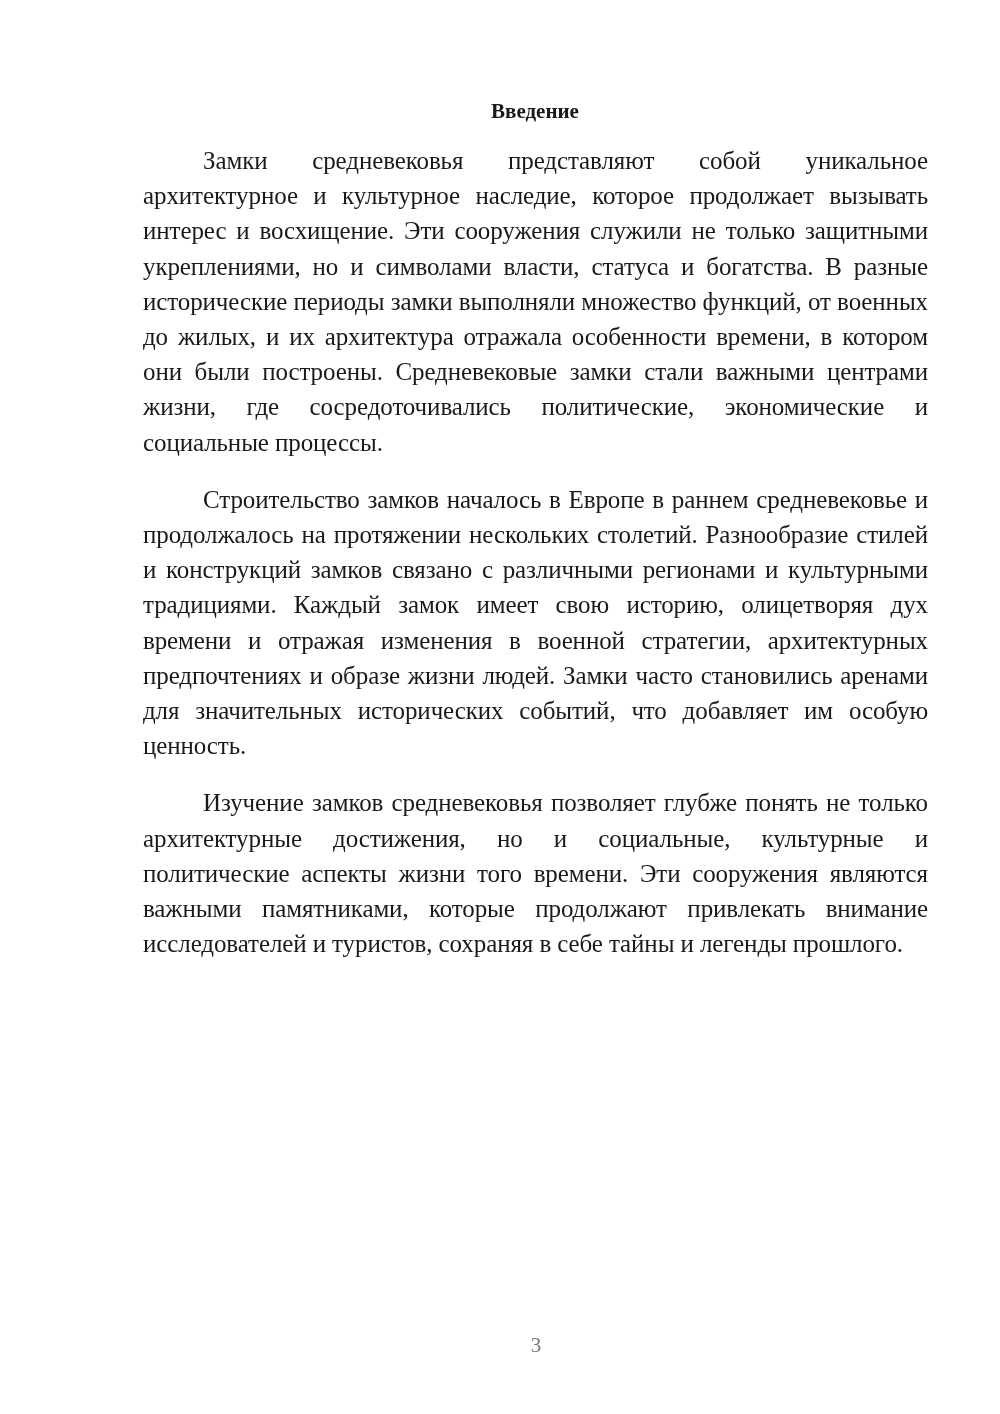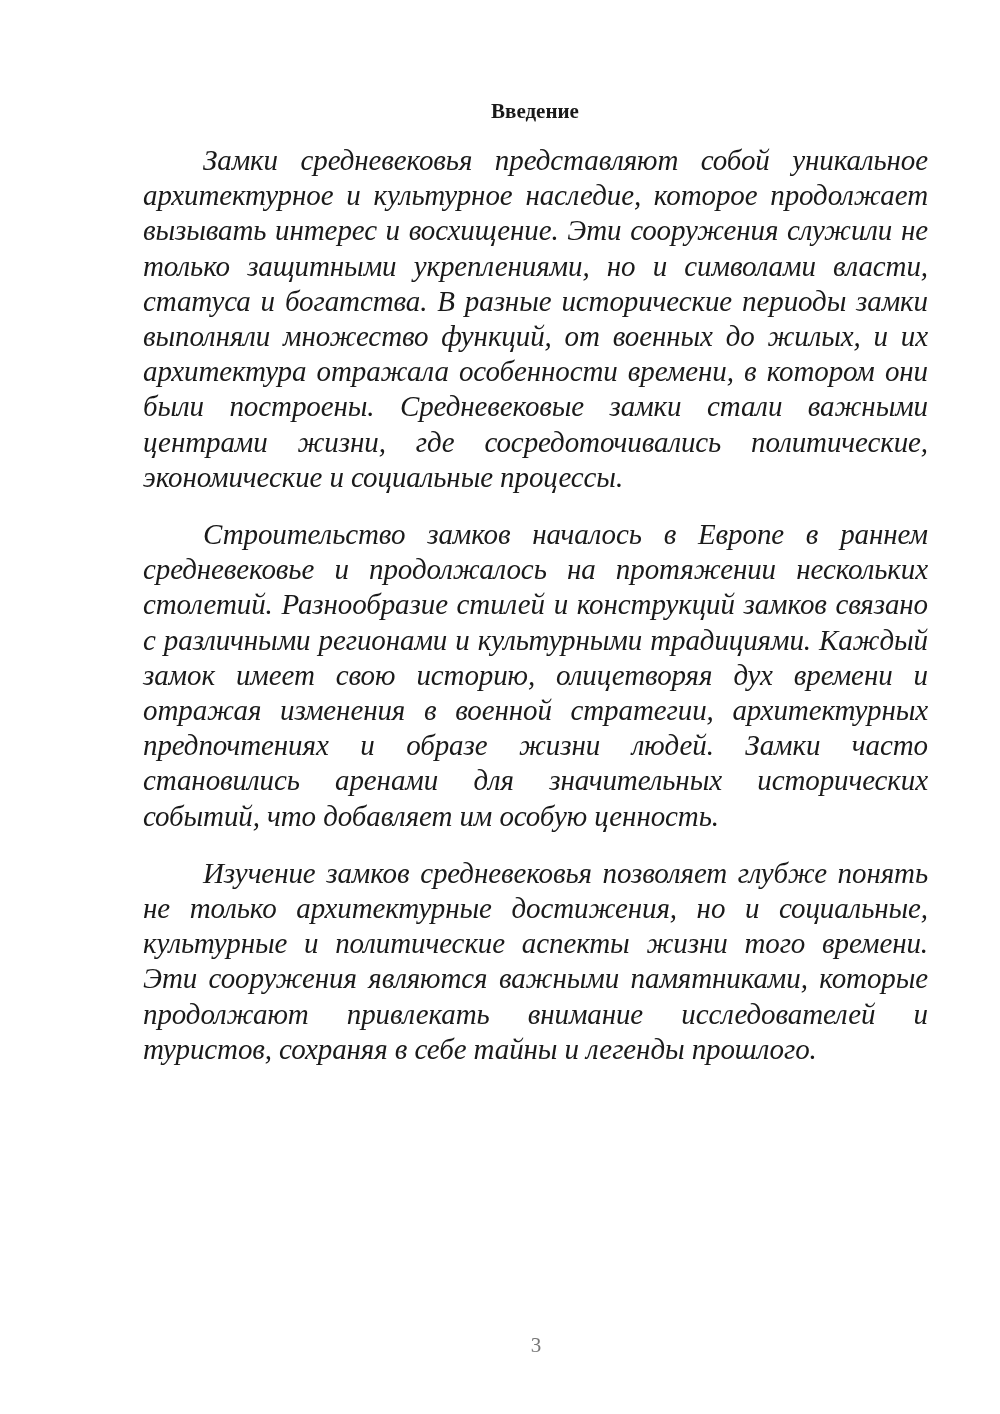--- a/index.html
+++ b/index.html
@@ -33,26 +33,25 @@
       margin: 0;
     }
     .body {
       position: absolute;
       left: 143px;
       width: 785px;
       top: 143px;
     }
     .para {
       margin: 0 0 22px 0;
-      font-size: 29px;
+      font-size: 25px;
       line-height: 35.2px;
       text-align: justify;
       text-indent: 60px;
       letter-spacing: -0.1px;
-      font-style: italic;
     }
     .page-number {
       position: absolute;
       left: 0;
       width: 1072px;
       top: 1333px;
       text-align: center;
       font-size: 21px;
       color: #777777;
     }

